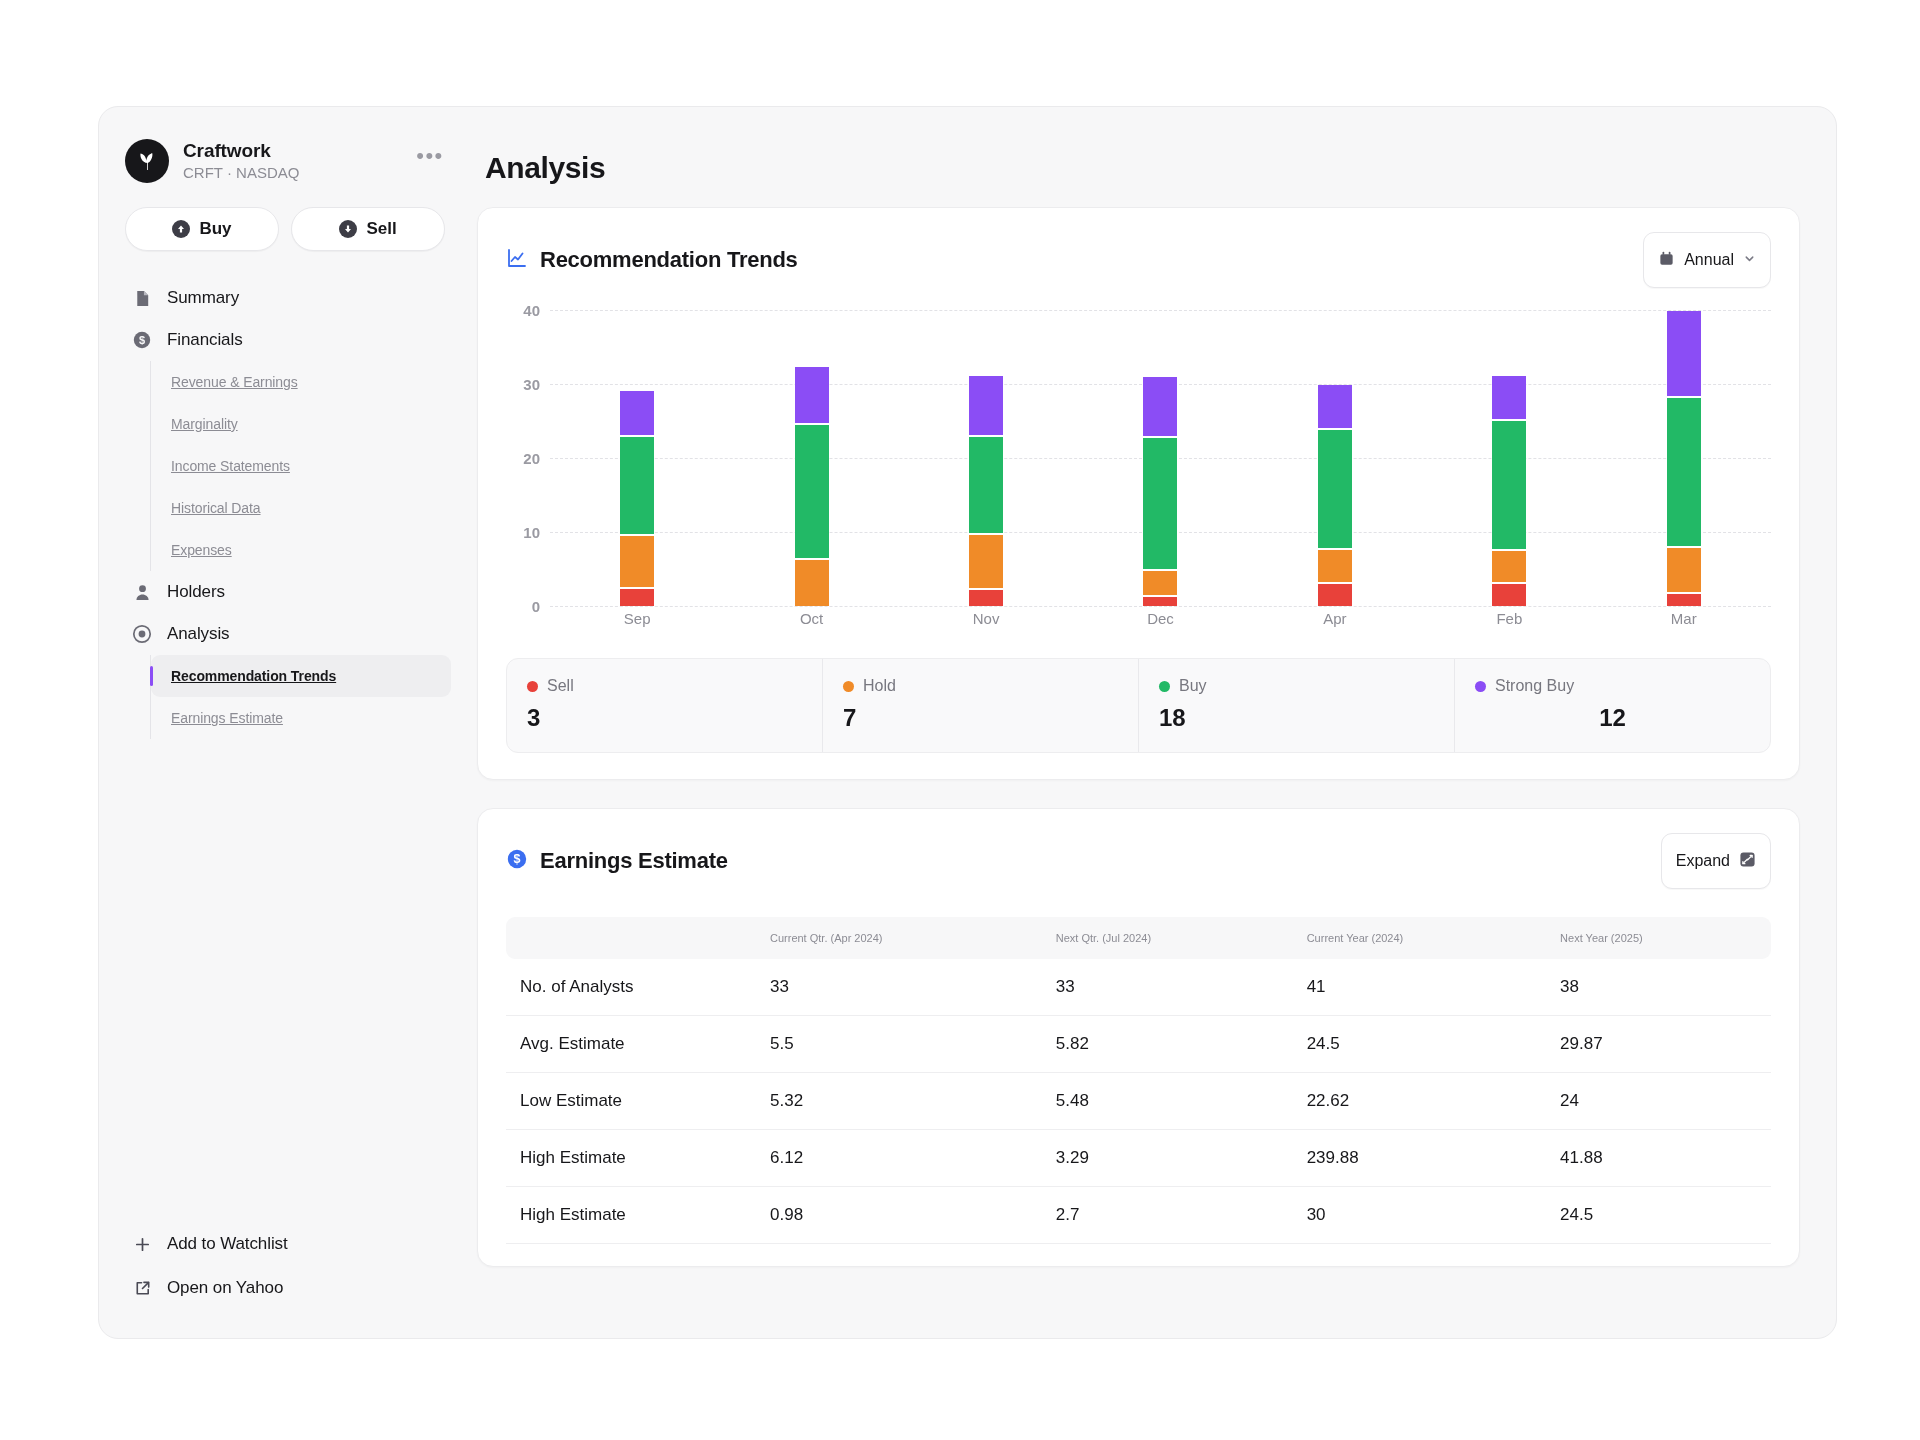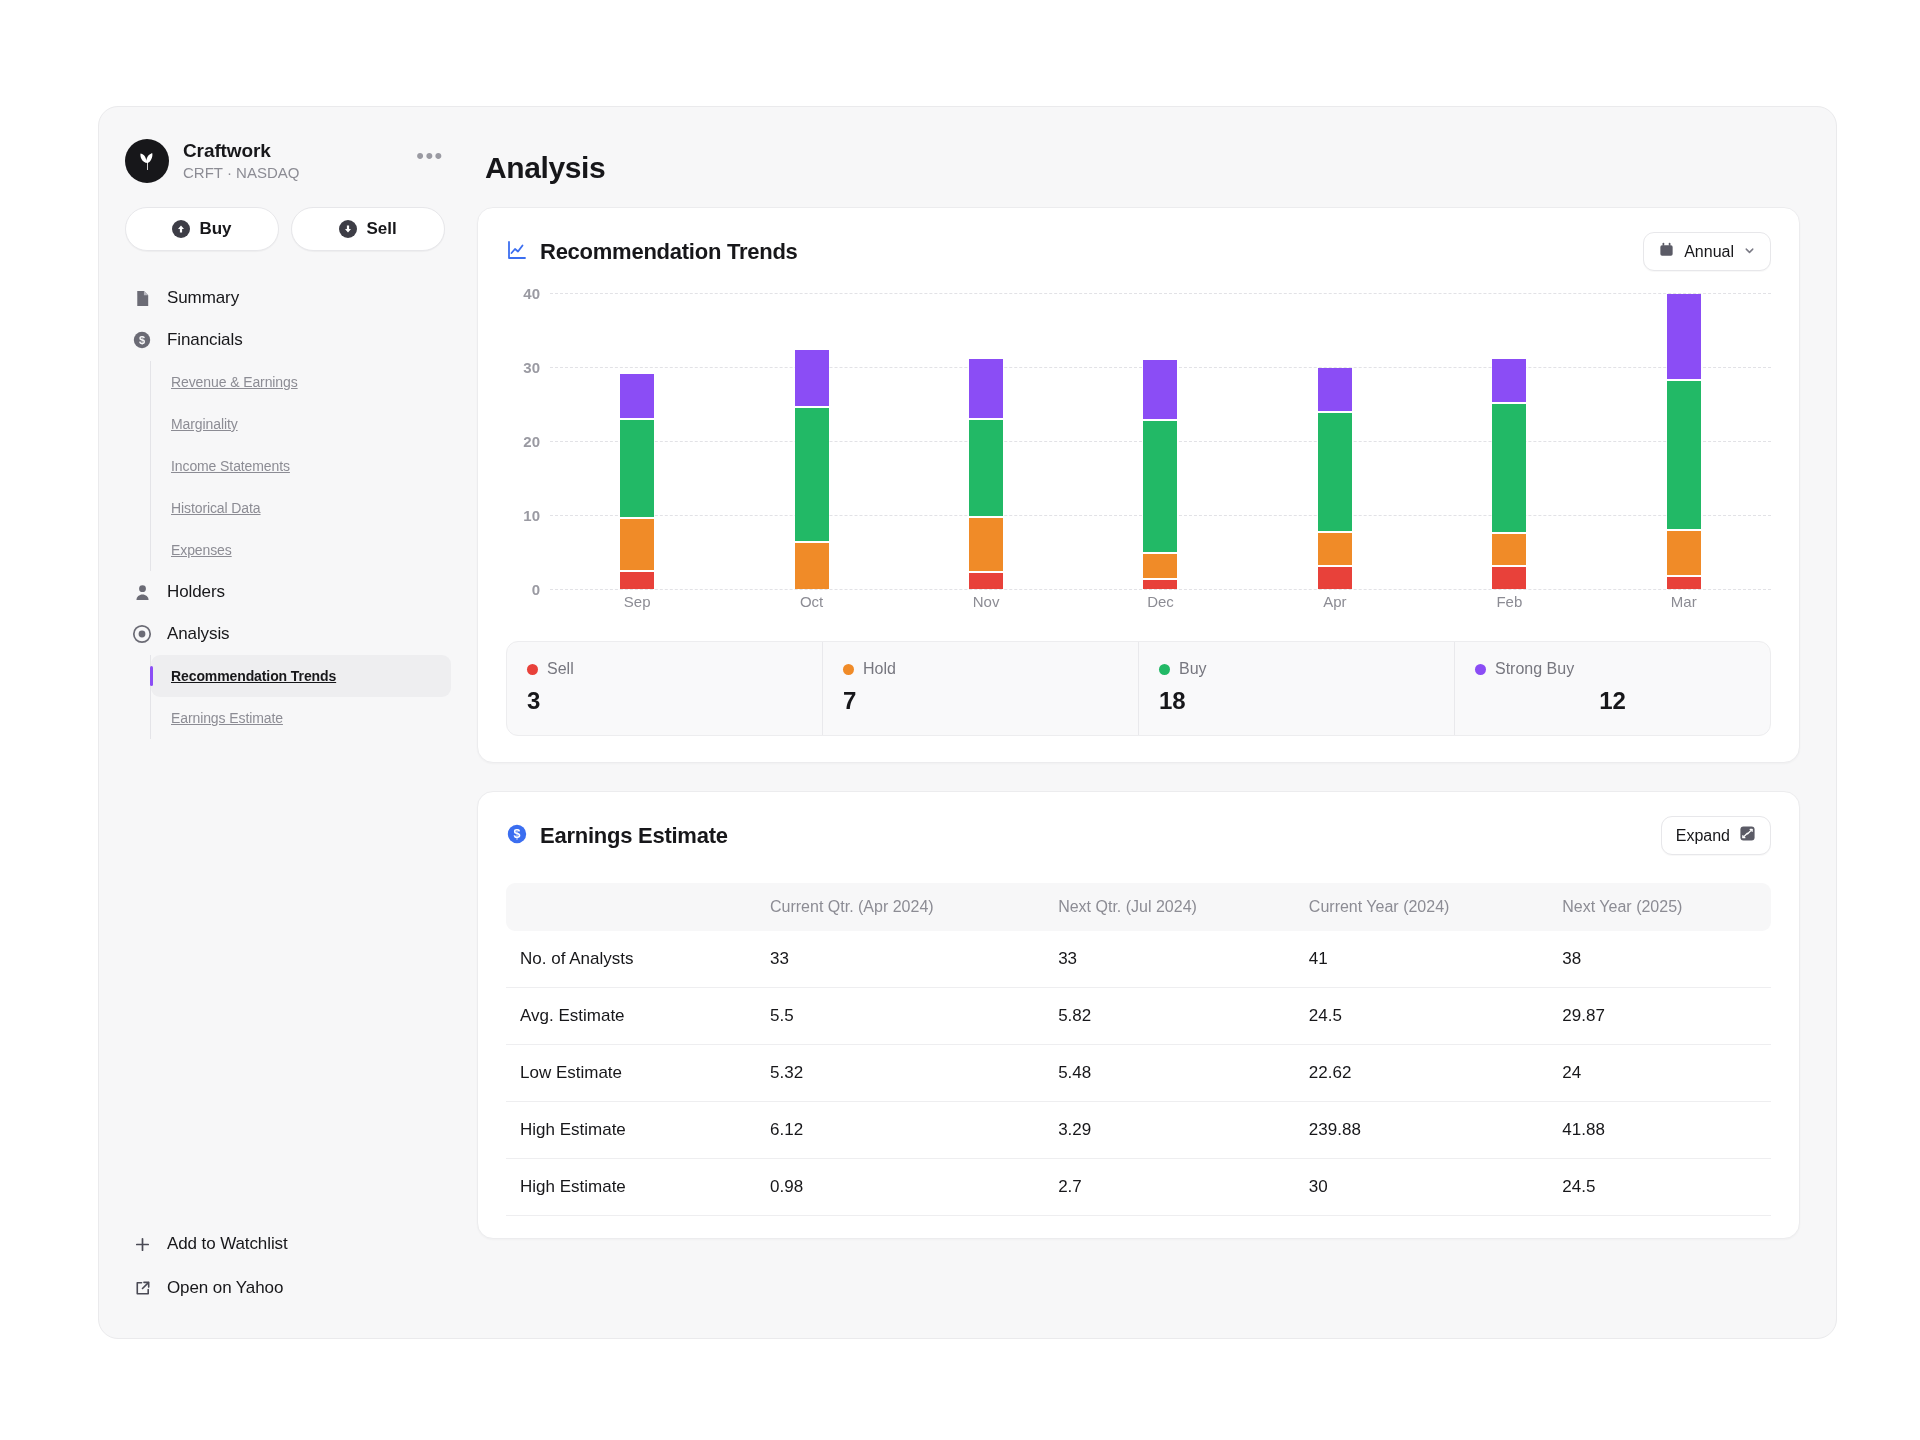--- a/index.html
+++ b/index.html
@@ -159,21 +159,21 @@
 
   .card-head {
     display: flex; align-items: center; justify-content: space-between;
     padding: 24px 28px 6px 28px;
   }
   .card-title-wrap { display: flex; align-items: center; gap: 12px; }
   .card-title {
     font-size: 22px; font-weight: 700; color: #17171a; letter-spacing: -0.25px;
   }
   .pill-btn {
-    height: 39px; padding: 0 14px;
+    height: 56px; padding: 0 14px;
     background: #ffffff;
     border: 1px solid #e7e7ea;
     border-radius: 11px;
     display: flex; align-items: center; gap: 9px;
     font-size: 16px; font-weight: 500; color: #17171a;
     cursor: pointer;
     box-shadow: 0 1px 1px rgba(16,16,20,0.03);
   }
 
   
@@ -234,21 +234,21 @@
   .stat-label { font-size: 16px; color: #77777f; }
   .stat-value {
     font-size: 24px; font-weight: 600; color: #17171a;
     margin-top: 9px; letter-spacing: -0.2px;
   }
 
   
   table.est { width: calc(100% - 56px); margin: 22px 28px 22px 28px; border-collapse: collapse; }
   table.est thead th {
     background: #f7f7f8;
-    font-size: 16px; font-weight: 400; color: #8c8c94;
+    font-size: 11px; font-weight: 400; color: #8c8c94;
     text-align: left;
     padding: 15px 14px;
   }
   table.est thead th:first-child { border-radius: 9px 0 0 9px; width: 250px; }
   table.est thead th:last-child { border-radius: 0 9px 9px 0; }
   table.est tbody td {
     font-size: 17px; color: #17171a;
     padding: 18px 14px;
     border-bottom: 1px solid #eeeef0;
   }

